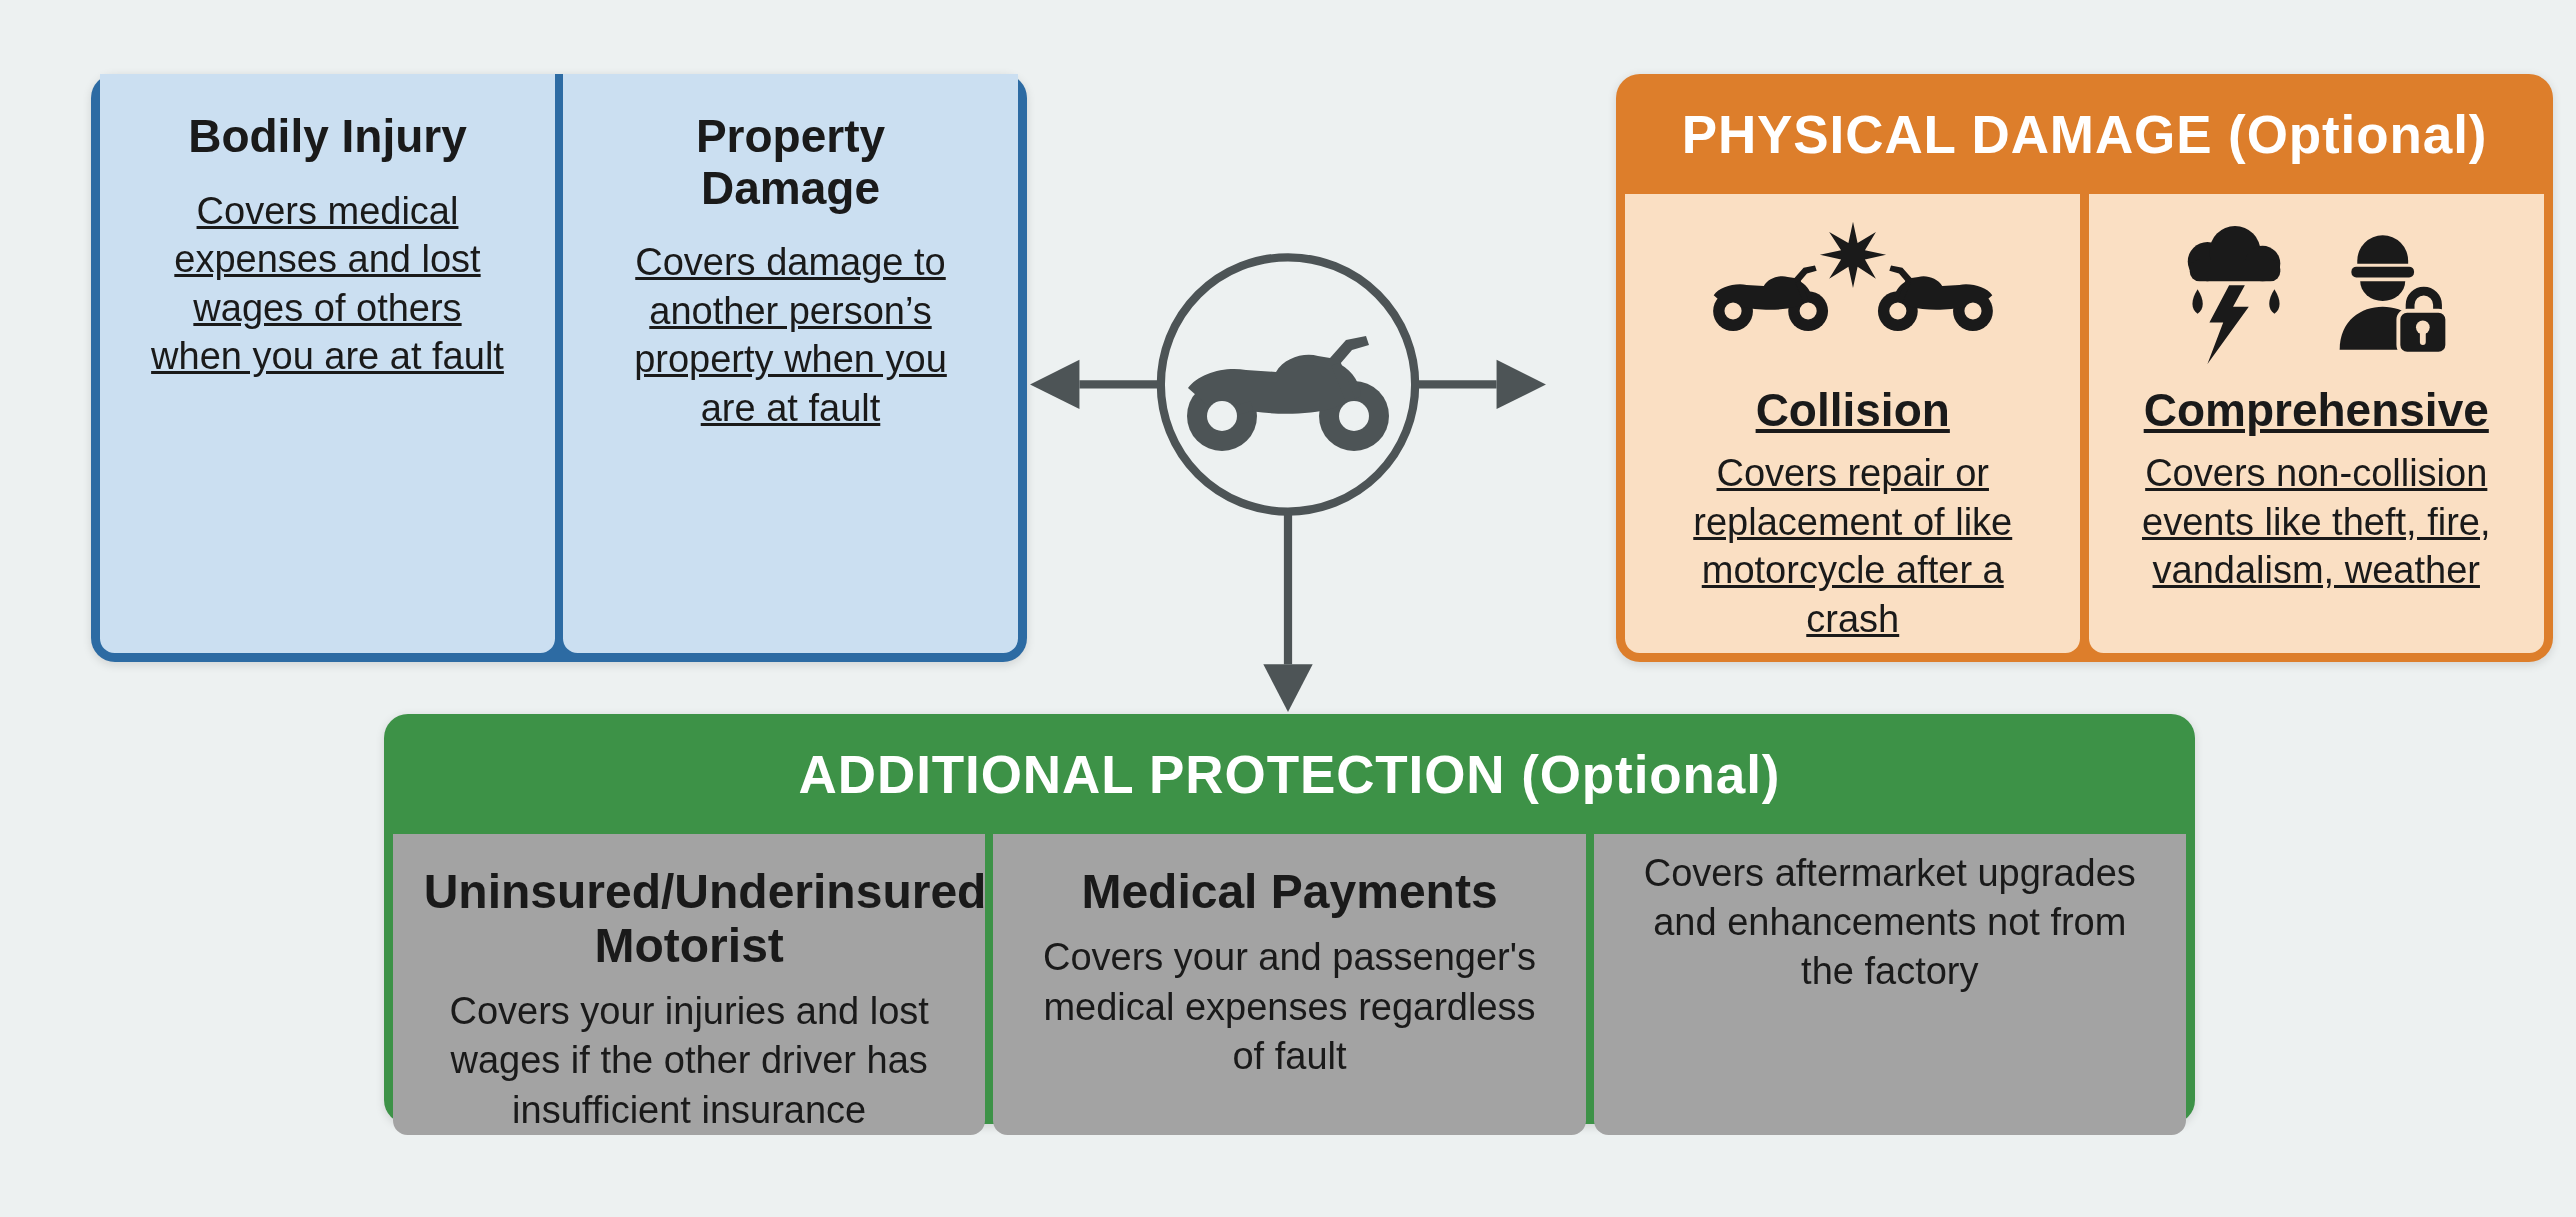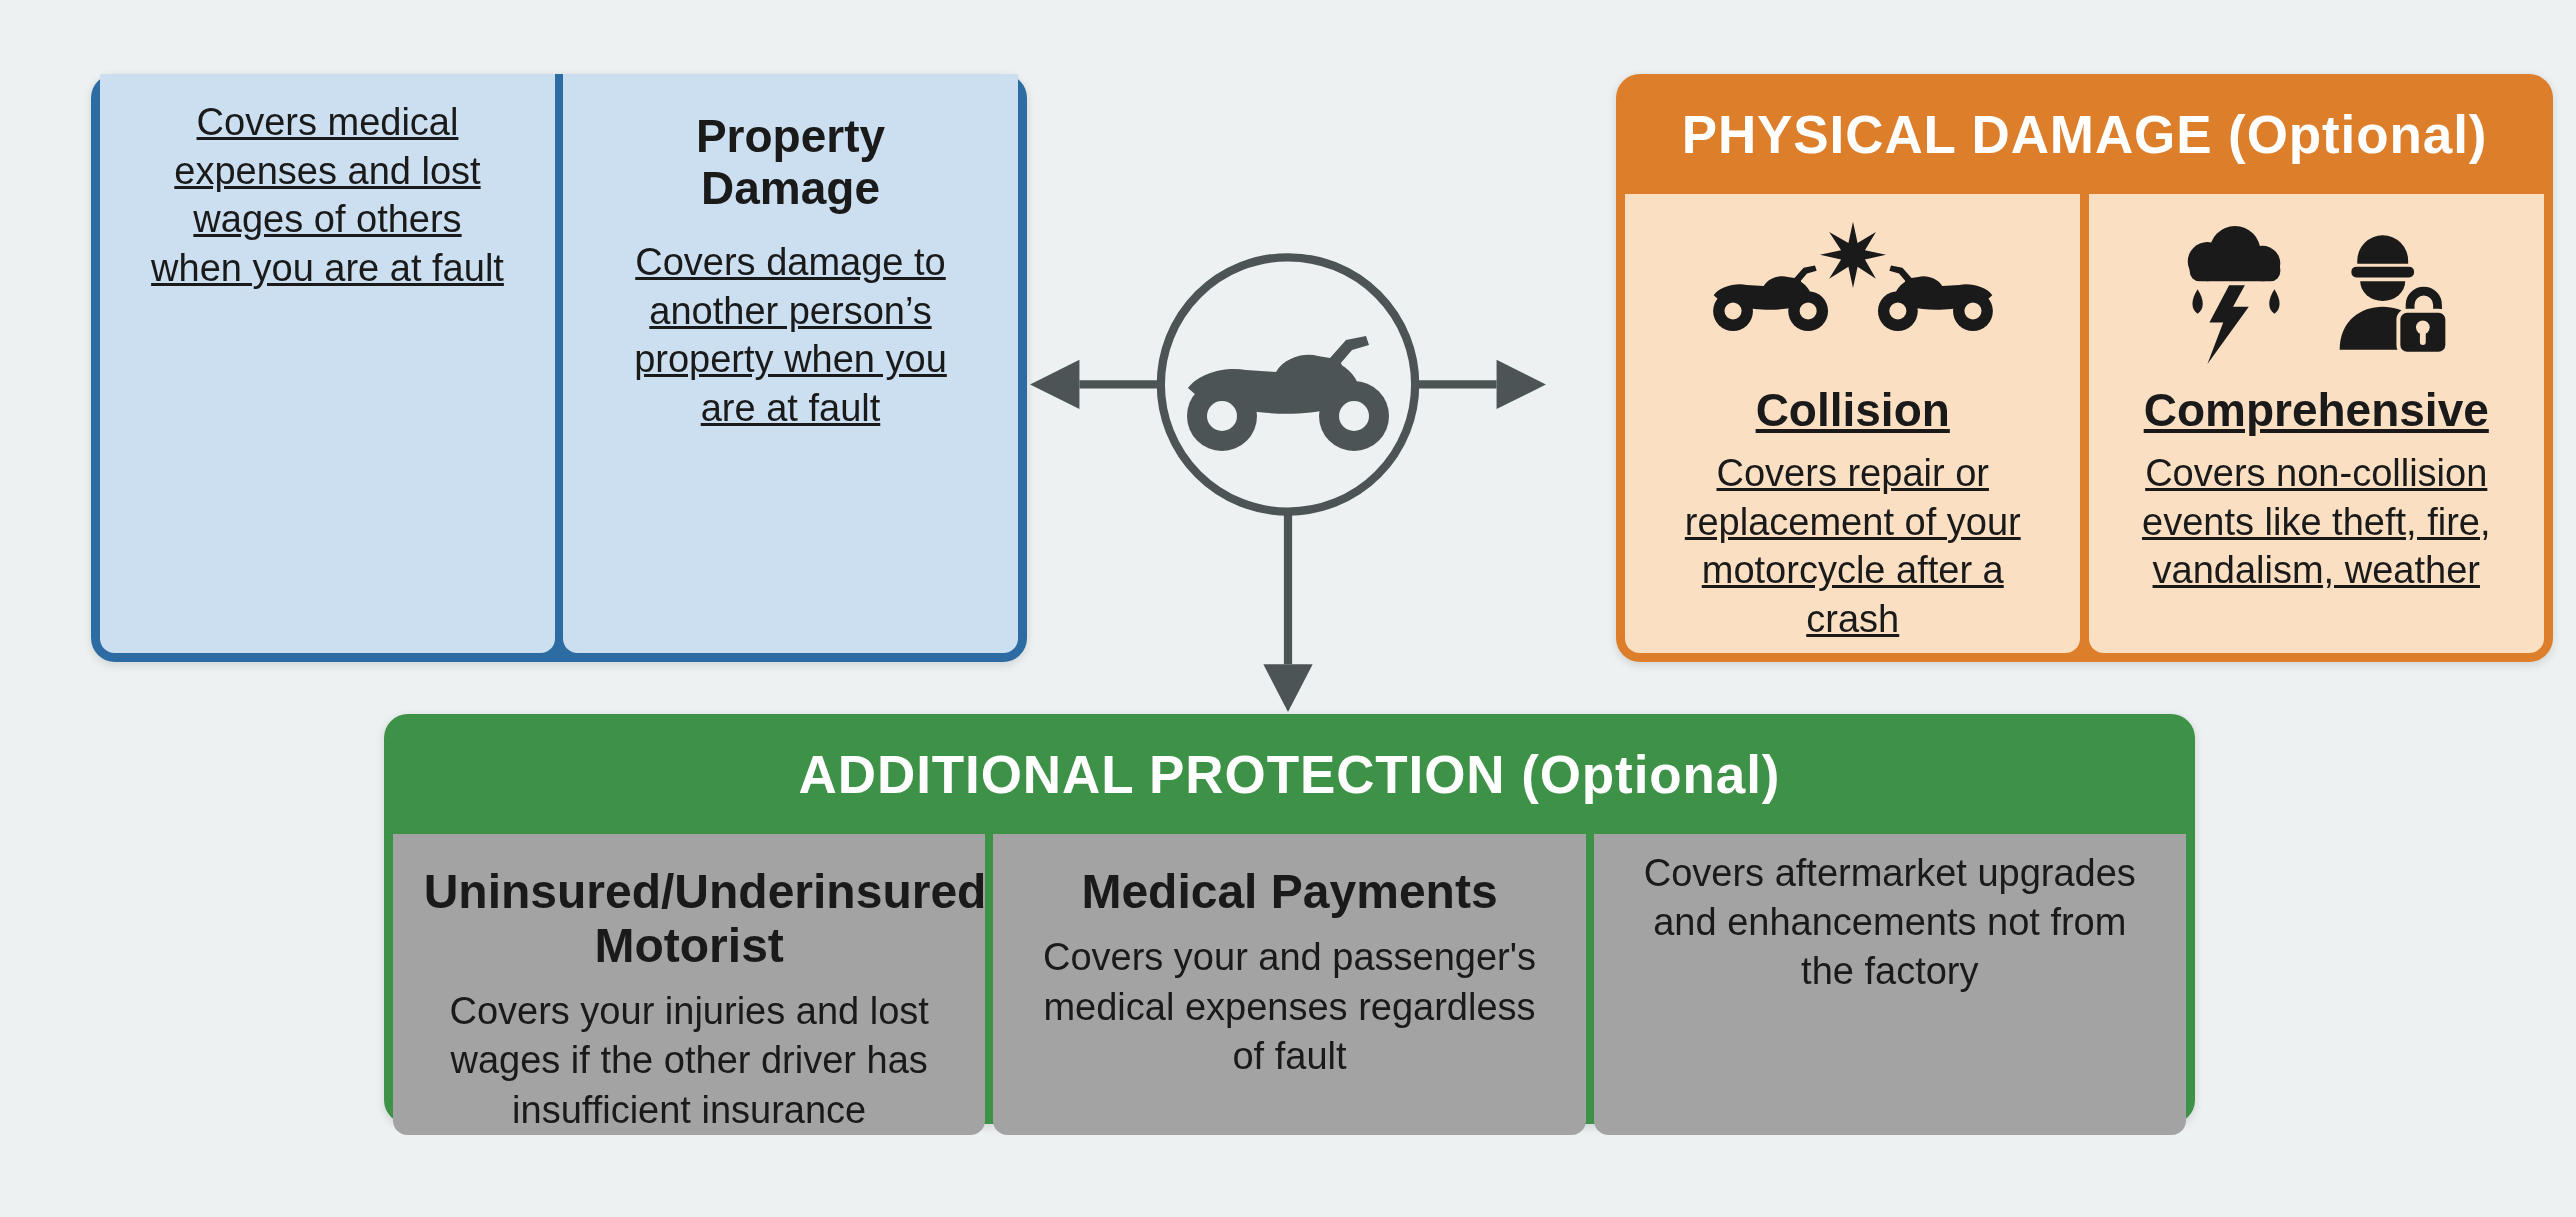--- a/index.html
+++ b/index.html
@@ -69,20 +69,21 @@
       <path d="M158,50 L178,100" stroke="#4d5456" stroke-width="10"></path>
       <path d="M44,100 L74,92" stroke="#4d5456" stroke-width="10"></path>
     </g>
     <circle cx="44" cy="102" r="15" fill="#edf1f1"></circle>
     <circle cx="176" cy="102" r="15" fill="#edf1f1"></circle>
   </svg>
 
   <section class="box liability">
     <div class="cells">
       <div class="cell">
+        <div class="ttl">Bodily Injury</div>
         <p class="dsc">Covers medical expenses and lost wages of others when you are at fault</p>
       </div>
       <div class="cell">
         <div class="ttl">Property Damage</div>
         <p class="dsc">Covers damage to another person’s property when you are at fault</p>
       </div>
     </div>
   </section>
 
   <section class="box physical">
@@ -105,21 +106,21 @@
               <circle cx="44" cy="102" r="35"></circle>
                 <circle cx="176" cy="102" r="35"></circle>
               <path d="M10,74 C20,60 46,52 68,56 L98,58 C106,44 126,38 140,42 L152,44 L168,26 L188,22 L191,31 L174,36 L162,50 C176,58 182,70 183,82 L156,94 C124,103 84,100 60,95 L28,90 Z"></path>
               <path d="M158,50 L178,100" stroke="#1a1a1a" stroke-width="10"></path>
               <circle cx="44" cy="102" r="15" fill="#fadfc3"></circle>
                 <circle cx="176" cy="102" r="15" fill="#fadfc3"></circle>
             </g>
           </svg>
         </div>
         <div class="ttl">Collision</div>
-        <p class="dsc">Covers repair or replacement of your motorcycle after a crash</p>
+        <p class="dsc">Covers repair or replacement of like motorcycle after a crash</p>
       </div>
 
       <div class="cell">
         <div class="icon-row">
           <svg width="128" height="148" viewBox="0 0 130 150">
             <g fill="#1a1a1a">
               <circle cx="36" cy="38" r="20"></circle>
                 <circle cx="64" cy="28" r="26"></circle>
                 <circle cx="92" cy="40" r="18"></circle>
               <rect x="18" y="36" width="92" height="22" rx="10"></rect>

